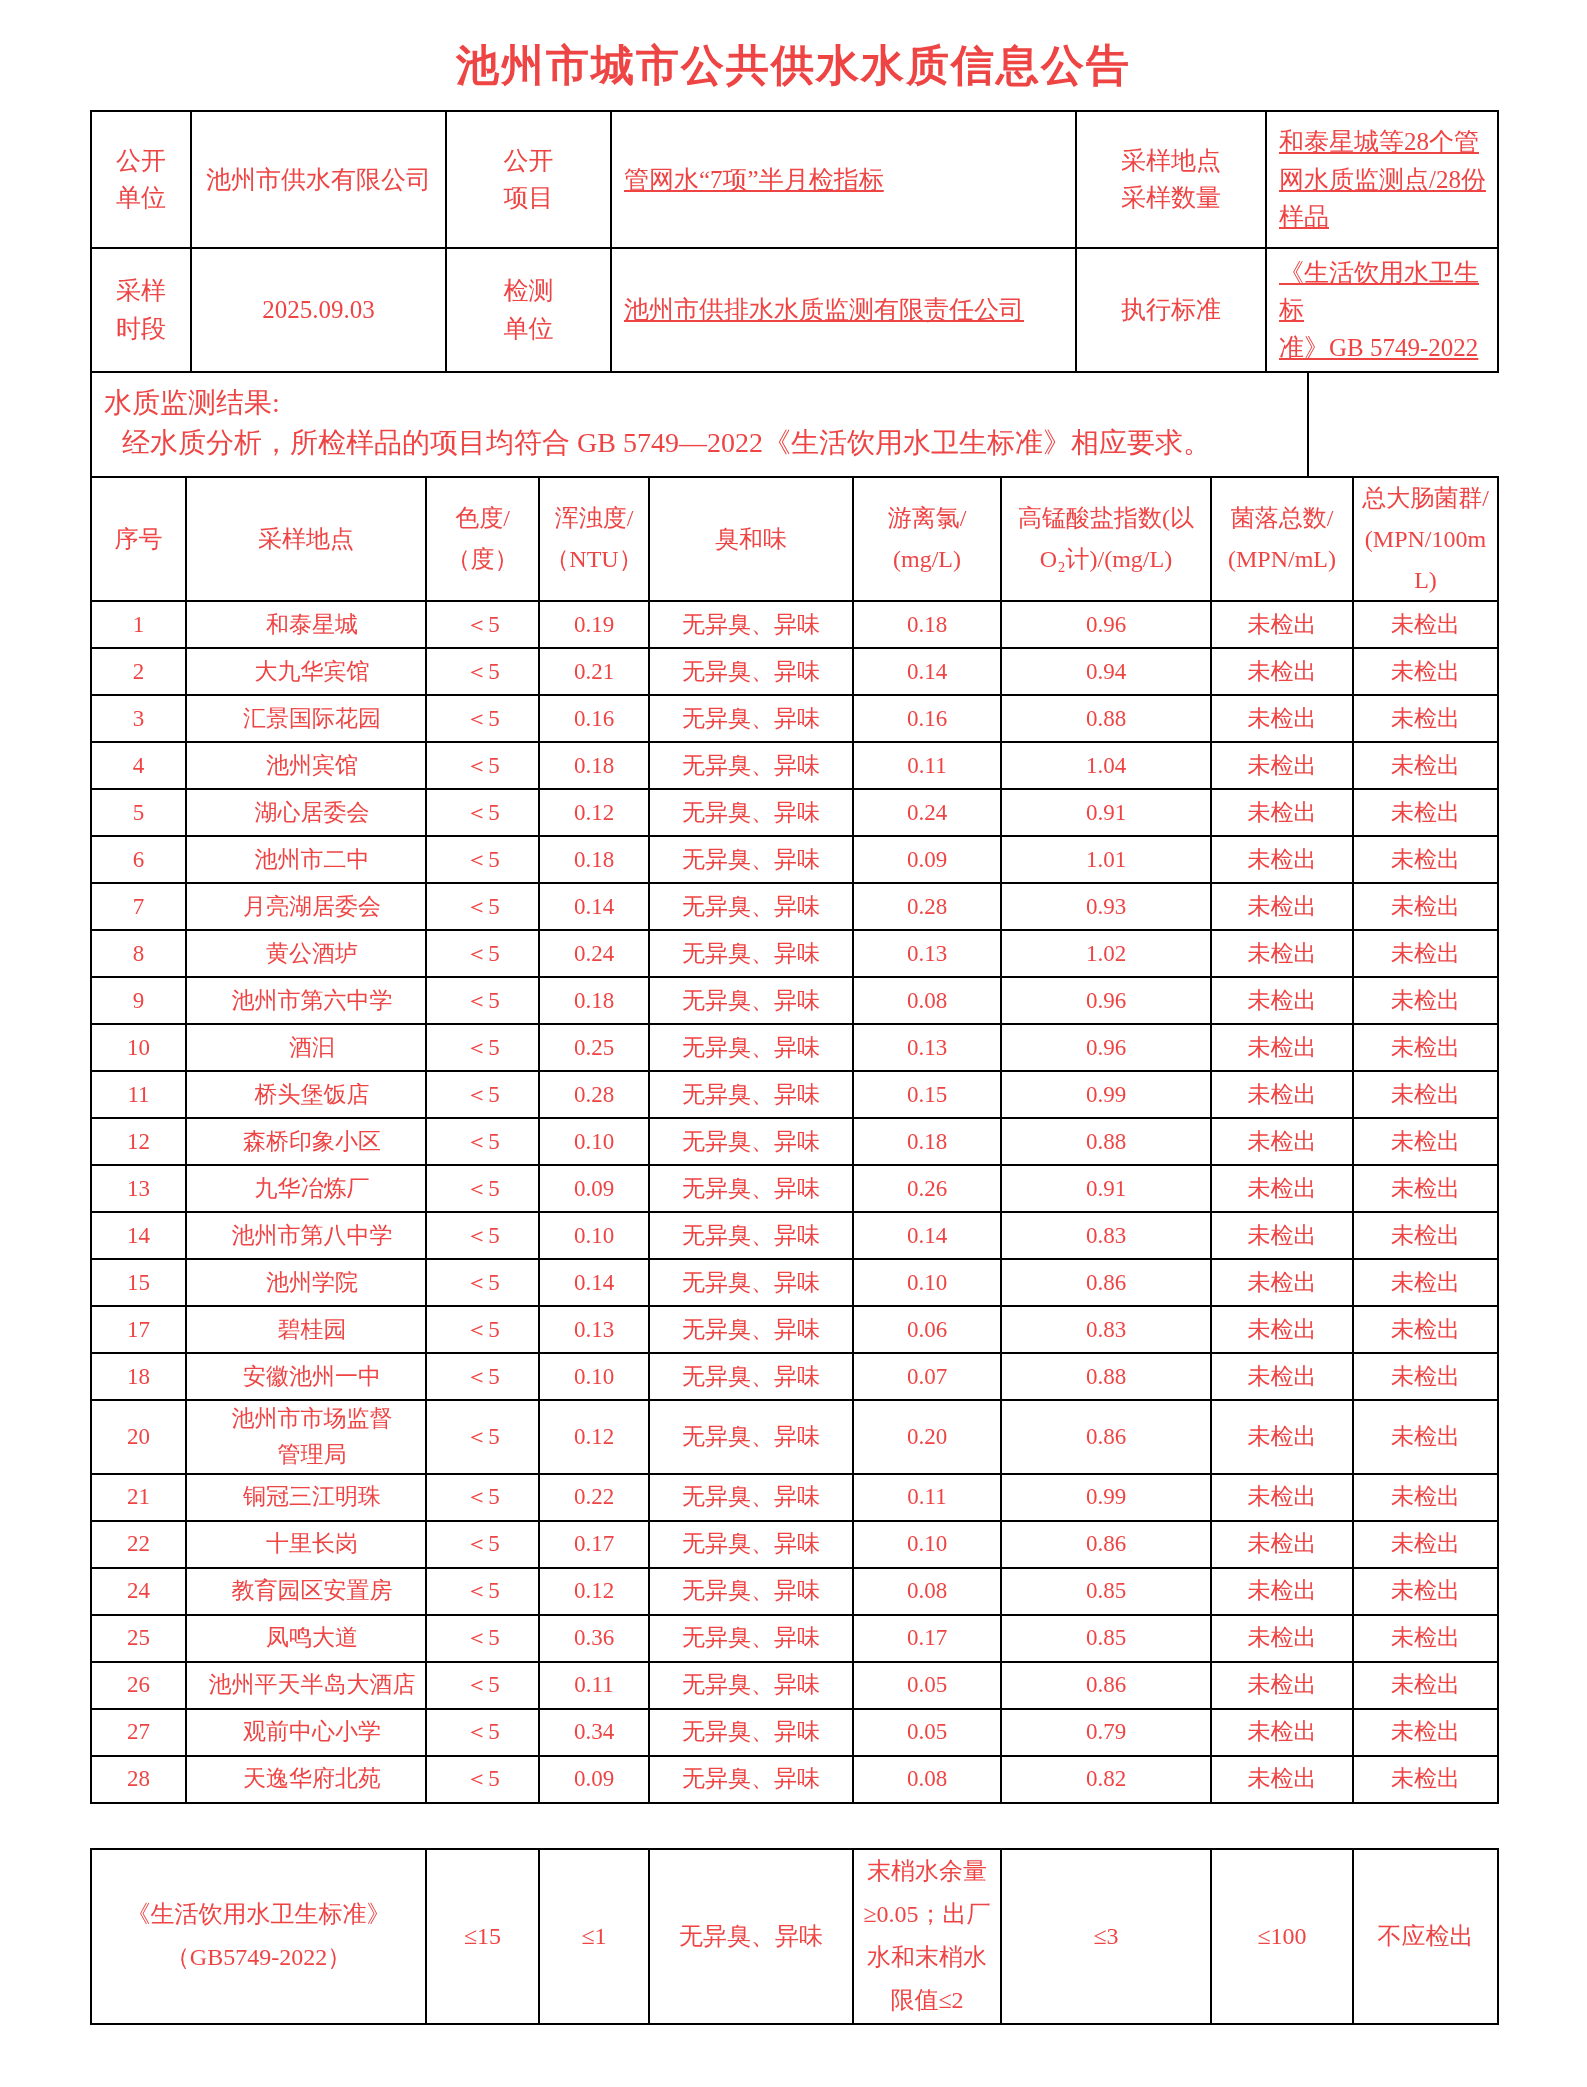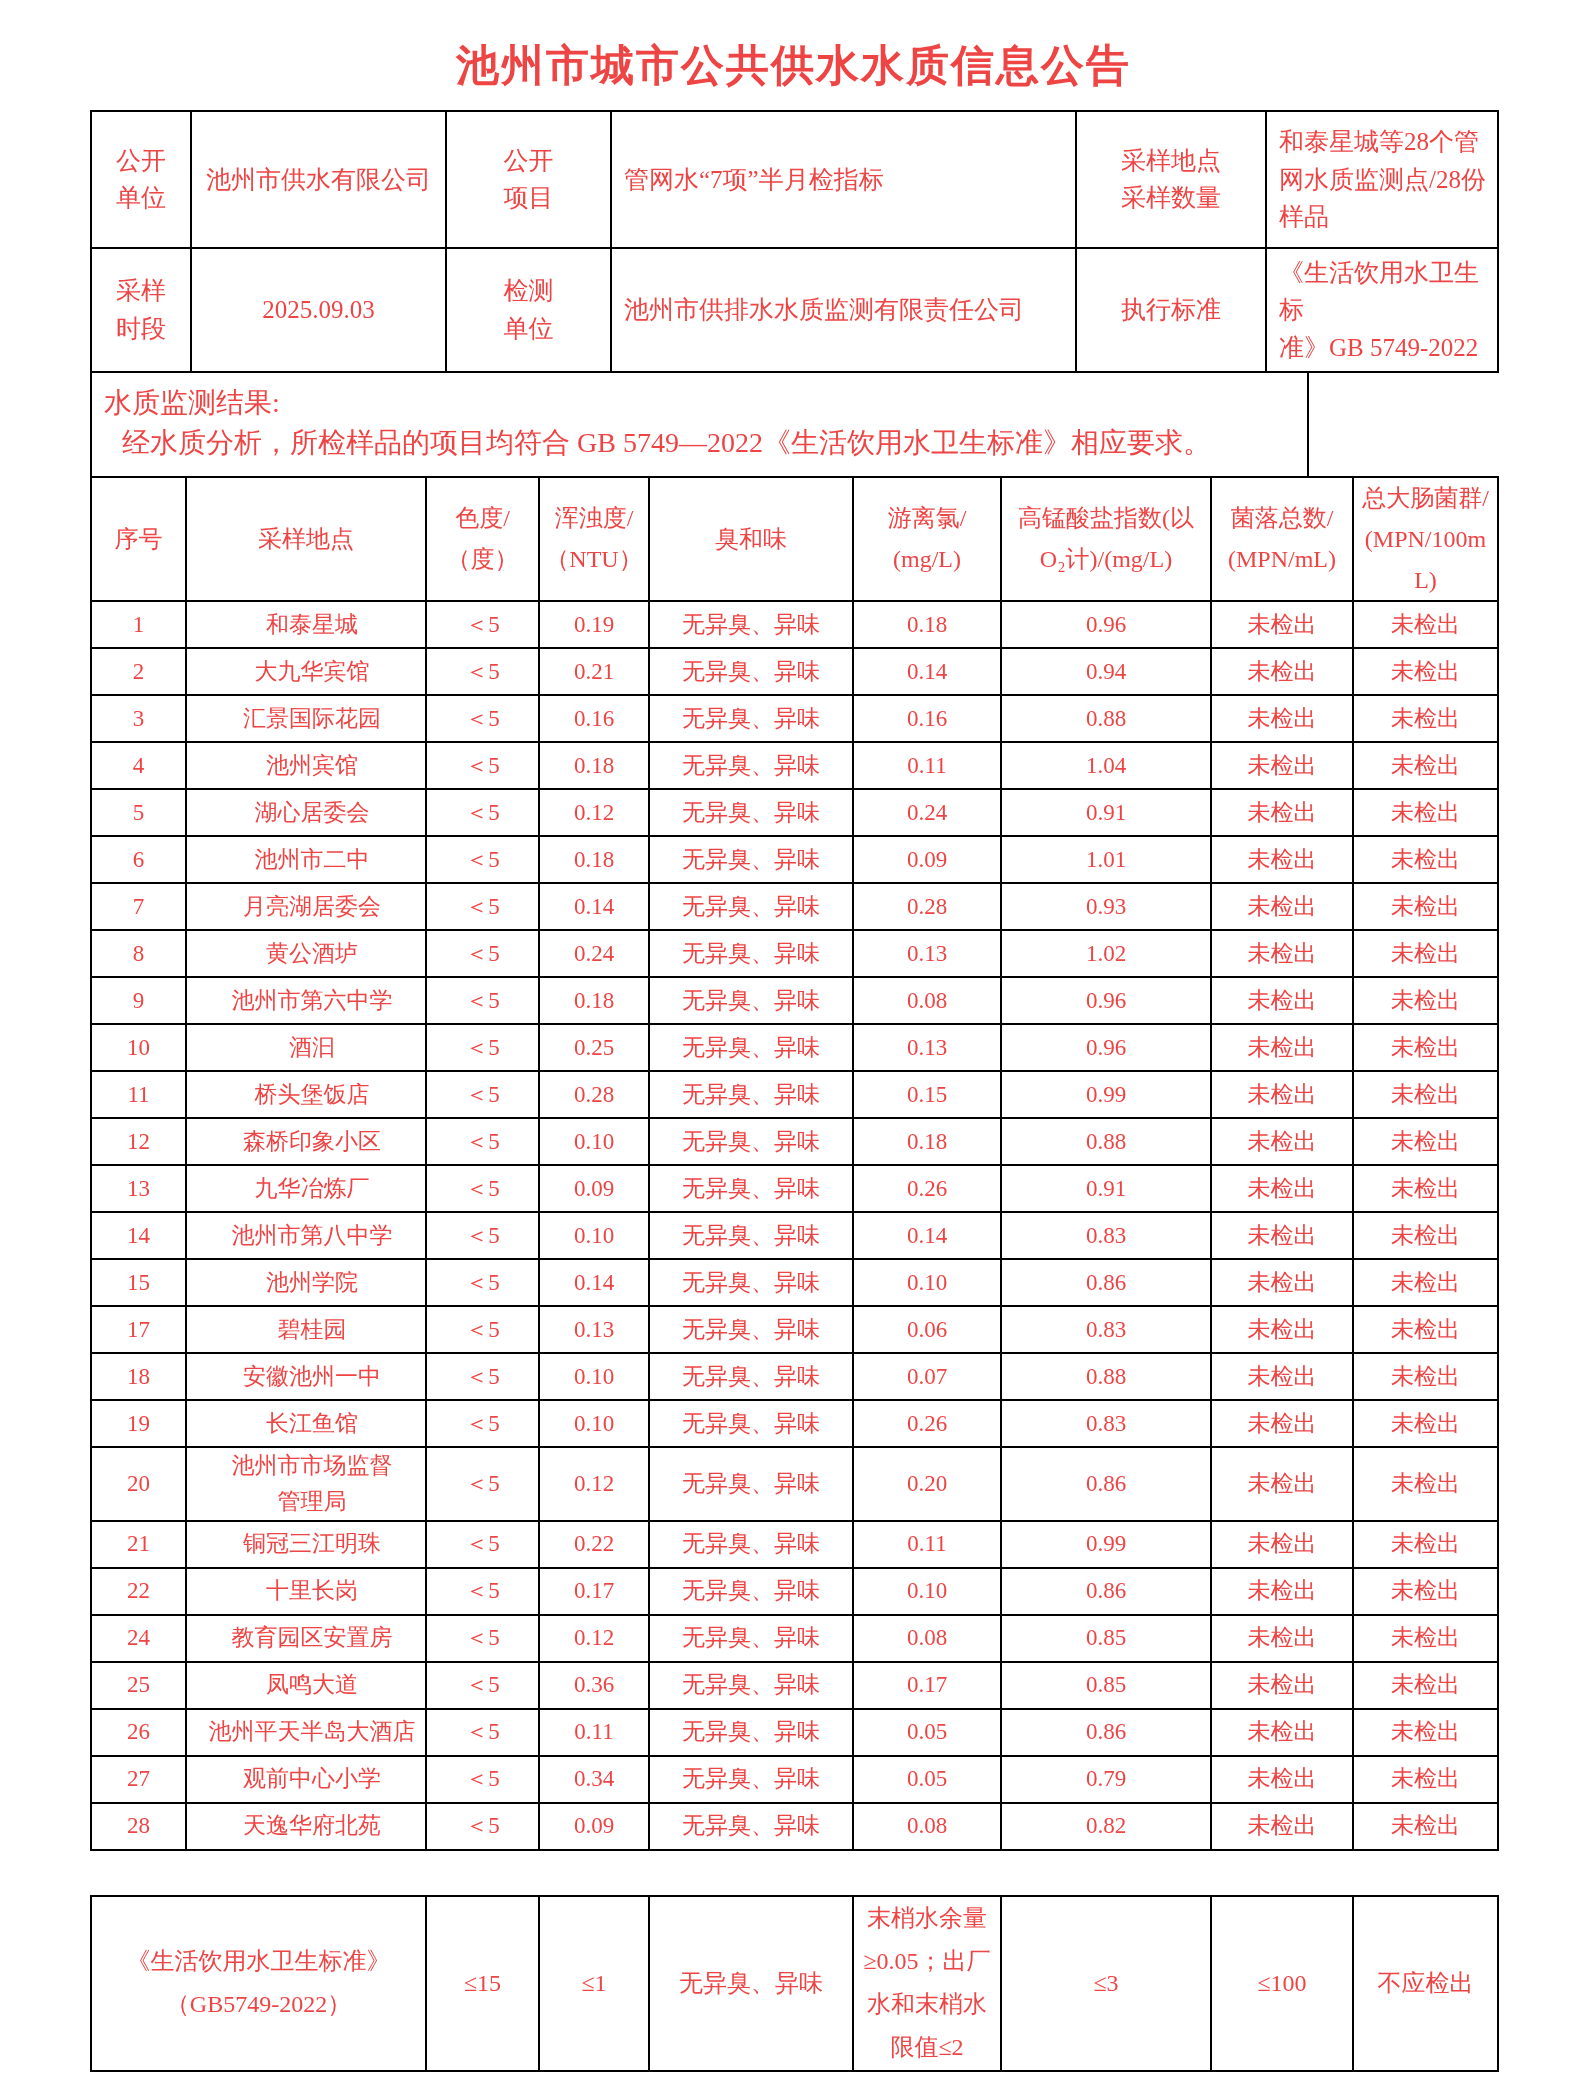--- a/index.html
+++ b/index.html
@@ -37,20 +37,21 @@
   
   .info-table td { font-size: 25px; line-height: 1.5; }
   .info-table tr.r1 td { height: 135px; }
   .info-table tr.r2 td { height: 122px; }
   .info-table td.lbl { white-space: pre-line; }
   .info-table td.val-left {
     text-align: left;
     padding-left: 12px;
     padding-right: 6px;
     white-space: pre-line;
+    text-decoration: underline;
   }
   
   .note {
     width: 1219px;
     box-sizing: border-box;
     border-left: 2px solid #000000;
     border-right: 2px solid #000000;
     font-size: 28px;
     line-height: 1.45;
     padding: 10px 12px 12px 12px;
@@ -344,31 +345,20 @@
           <td class="loc">安徽池州一中</td>
           <td>＜5</td>
           <td>0.10</td>
           <td>无异臭、异味</td>
           <td>0.07</td>
           <td>0.88</td>
           <td>未检出</td>
           <td>未检出</td>
         </tr>
         <tr>
-          <td>19</td>
-          <td class="loc">长江鱼馆</td>
-          <td>＜5</td>
-          <td>0.10</td>
-          <td>无异臭、异味</td>
-          <td>0.26</td>
-          <td>0.83</td>
-          <td>未检出</td>
-          <td>未检出</td>
-        </tr>
-        <tr>
           <td>20</td>
           <td class="loc">池州市市场监督
 管理局</td>
           <td>＜5</td>
           <td>0.12</td>
           <td>无异臭、异味</td>
           <td>0.20</td>
           <td>0.86</td>
           <td>未检出</td>
           <td>未检出</td>

